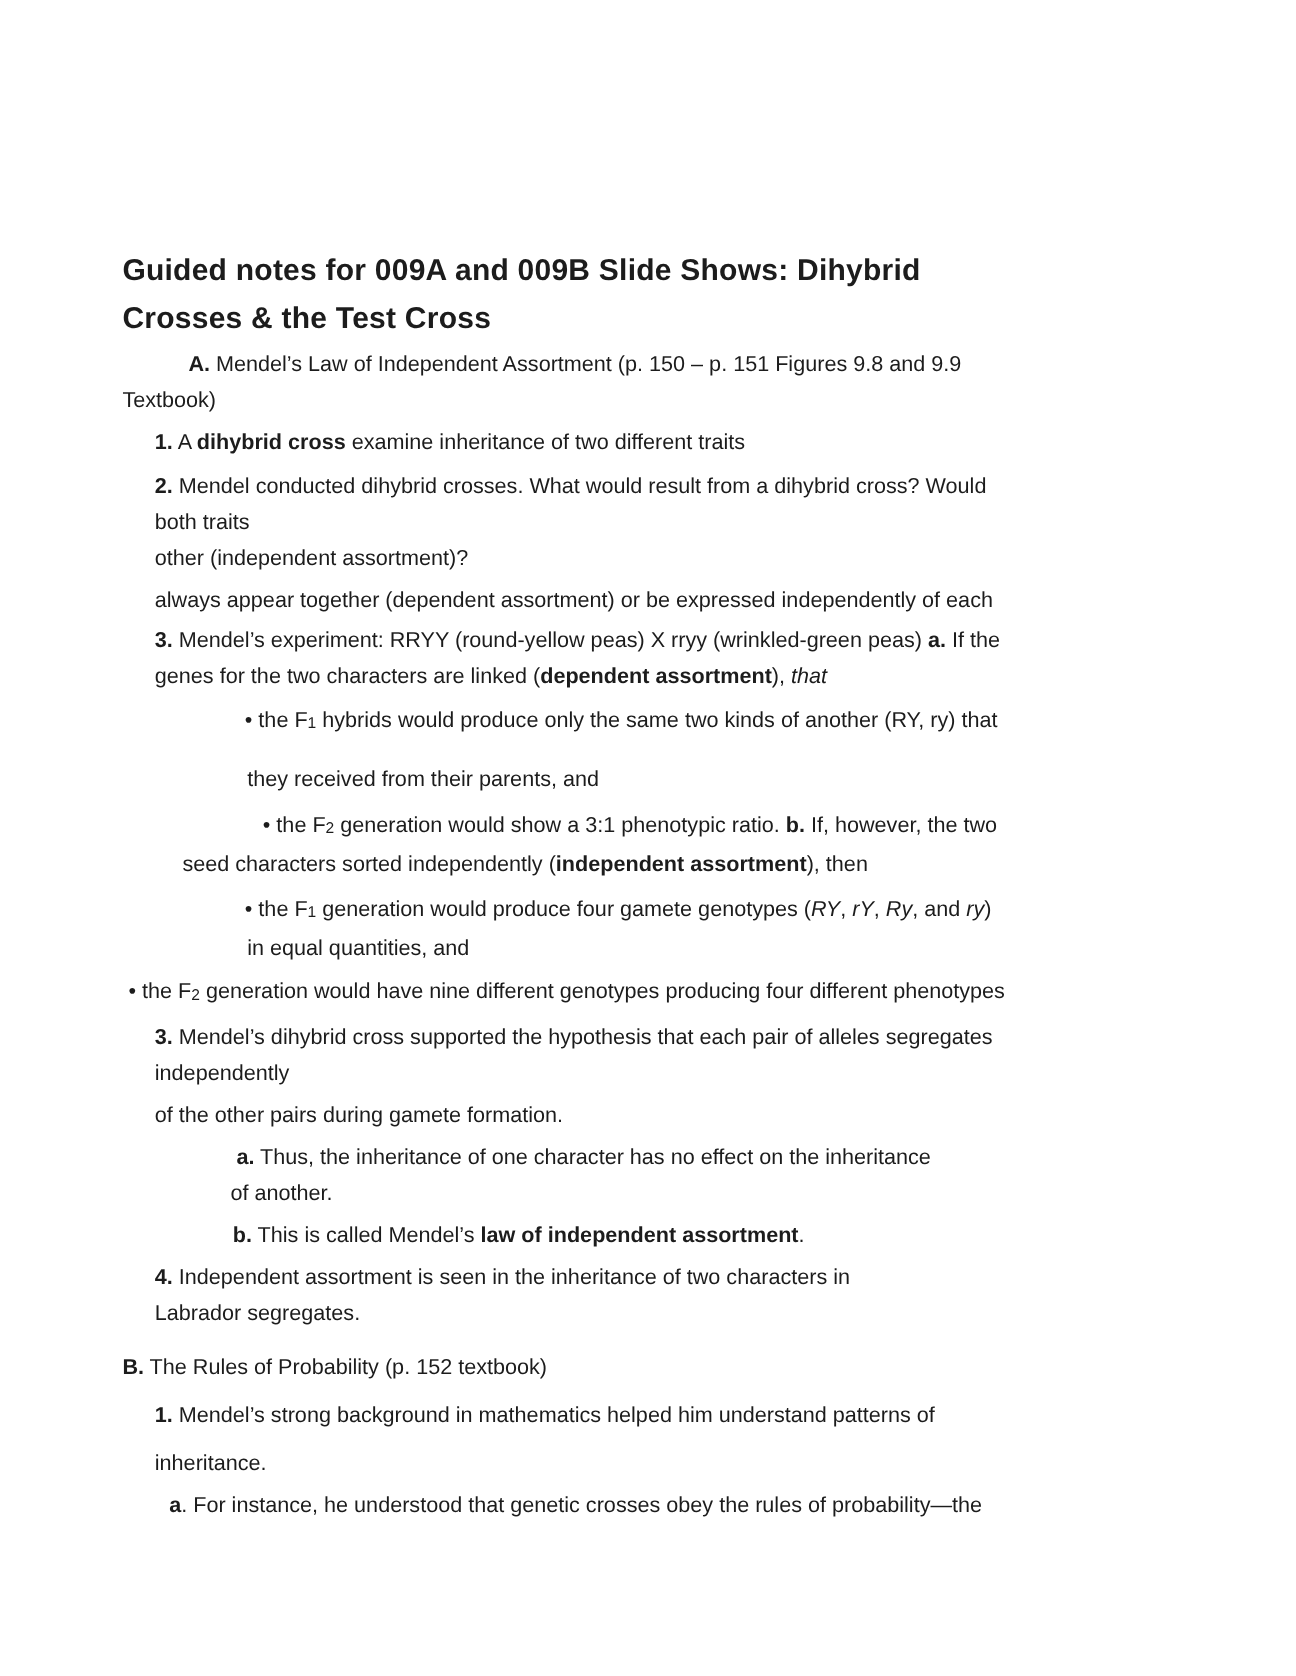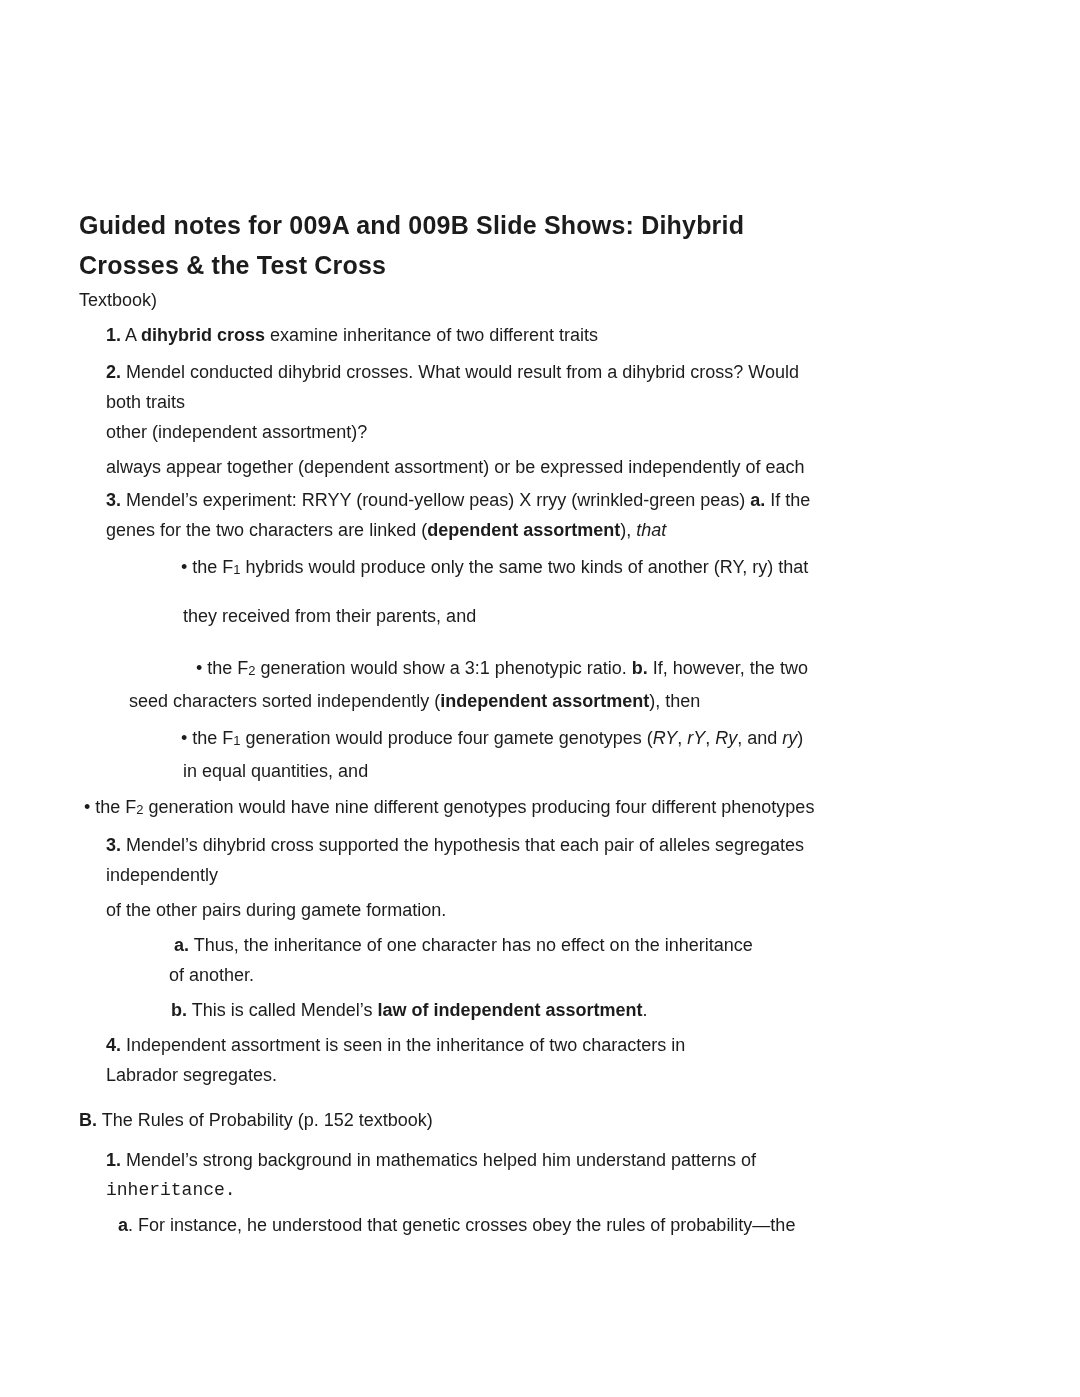--- a/index.html
+++ b/index.html
@@ -15,21 +15,21 @@
     overflow: hidden;
   }
   .page {
     position: relative;
     width: 1080px;
     height: 1397px;
     background: #ffffff;
   }
   .content {
     position: absolute;
-    left: 79px;
+    left: 102px;
     top: 205px;
     width: 940px;
   }
   .title-line {
     font-size: 25px;
     font-weight: bold;
     line-height: 40px;
     white-space: nowrap;
     letter-spacing: 0.2px;
   }
@@ -52,42 +52,43 @@
 </head>
 <body>
 
 <div class="page">
   <div class="content">
     <div class="doc-title">
         <div class="title-line">Guided notes for 009A and 009B Slide Shows: Dihybrid</div>
         <div class="title-line">Crosses &amp; the Test Cross</div>
       </div>
     <div class="doc-body">
+        <div class="line" style="margin-top: 3px; padding-left: 55px;"><span class="run-b">A.</span><span class="run-r"> Mendel’s Law of Independent Assortment (p. 150 – p. 151 Figures 9.8 and 9.9</span></div>
         <div class="line" style="margin-top: 0px; padding-left: 0px;"><span class="run-r">Textbook)</span></div>
         <div class="line" style="margin-top: 5px; padding-left: 27px;"><span class="run-b">1.</span><span class="run-r"> A </span><span class="run-b">dihybrid cross</span><span class="run-r"> examine inheritance of two different traits</span></div>
         <div class="line" style="margin-top: 7px; padding-left: 27px;"><span class="run-b">2.</span><span class="run-r"> Mendel conducted dihybrid crosses. What would result from a dihybrid cross? Would</span></div>
         <div class="line" style="margin-top: 0px; padding-left: 27px;"><span class="run-r">both traits</span></div>
         <div class="line" style="margin-top: 0px; padding-left: 27px;"><span class="run-r">other (independent assortment)?</span></div>
         <div class="line" style="margin-top: 5px; padding-left: 27px;"><span class="run-r">always appear together (dependent assortment) or be expressed independently of each</span></div>
         <div class="line" style="margin-top: 3px; padding-left: 27px;"><span class="run-b">3.</span><span class="run-r"> Mendel’s experiment: RRYY (round-yellow peas) X rryy (wrinkled-green peas) </span><span class="run-b">a.</span><span class="run-r"> If the</span></div>
         <div class="line" style="margin-top: 0px; padding-left: 27px;"><span class="run-r">genes for the two characters are linked (</span><span class="run-b">dependent assortment</span><span class="run-r">), </span><span class="run-i">that</span></div>
         <div class="line" style="margin-top: 7px; padding-left: 102px;"><span class="run-r">• the F</span><span class="run-sub">1</span><span class="run-r"> hybrids would produce only the same two kinds of another (RY, ry) that</span></div>
         <div class="line" style="margin-top: 16px; padding-left: 104px;"><span class="run-r">they received from their parents, and</span></div>
-        <div class="line" style="margin-top: 22px; padding-left: 117px;"><span class="run-r">• the F</span><span class="run-sub">2</span><span class="run-r"> generation would show a 3:1 phenotypic ratio. </span><span class="run-b">b.</span><span class="run-r"> If, however, the two</span></div>
+        <div class="line" style="margin-top: 8px; padding-left: 117px;"><span class="run-r">• the F</span><span class="run-sub">2</span><span class="run-r"> generation would show a 3:1 phenotypic ratio. </span><span class="run-b">b.</span><span class="run-r"> If, however, the two</span></div>
         <div class="line" style="margin-top: 0px; padding-left: 50px;"><span class="run-r">seed characters sorted independently (</span><span class="run-b">independent assortment</span><span class="run-r">), then</span></div>
         <div class="line" style="margin-top: 7px; padding-left: 102px;"><span class="run-r">• the F</span><span class="run-sub">1</span><span class="run-r"> generation would produce four gamete genotypes (</span><span class="run-i">RY</span><span class="run-r">, </span><span class="run-i">rY</span><span class="run-r">, </span><span class="run-i">Ry</span><span class="run-r">, and </span><span class="run-i">ry</span><span class="run-r">)</span></div>
         <div class="line" style="margin-top: 0px; padding-left: 104px;"><span class="run-r">in equal quantities, and</span></div>
         <div class="line" style="margin-top: 6px; padding-left: 5px;"><span class="run-r">• the F</span><span class="run-sub">2</span><span class="run-r"> generation would have nine different genotypes producing four different phenotypes</span></div>
         <div class="line" style="margin-top: 5px; padding-left: 27px;"><span class="run-b">3.</span><span class="run-r"> Mendel’s dihybrid cross supported the hypothesis that each pair of alleles segregates</span></div>
         <div class="line" style="margin-top: 0px; padding-left: 27px;"><span class="run-r">independently</span></div>
         <div class="line" style="margin-top: 5px; padding-left: 27px;"><span class="run-r">of the other pairs during gamete formation.</span></div>
         <div class="line" style="margin-top: 5px; padding-left: 95px;"><span class="run-b">a.</span><span class="run-r"> Thus, the inheritance of one character has no effect on the inheritance</span></div>
         <div class="line" style="margin-top: 0px; padding-left: 90px;"><span class="run-r">of another.</span></div>
         <div class="line" style="margin-top: 5px; padding-left: 92px;"><span class="run-b">b.</span><span class="run-r"> This is called Mendel’s </span><span class="run-b">law of independent assortment</span><span class="run-r">.</span></div>
         <div class="line" style="margin-top: 5px; padding-left: 27px;"><span class="run-b">4.</span><span class="run-r"> Independent assortment is seen in the inheritance of two characters in</span></div>
         <div class="line" style="margin-top: 0px; padding-left: 27px;"><span class="run-r">Labrador segregates.</span></div>
         <div class="line" style="margin-top: 15px; padding-left: 0px;"><span class="run-b">B.</span><span class="run-r"> The Rules of Probability (p. 152 textbook)</span></div>
         <div class="line" style="margin-top: 10px; padding-left: 27px;"><span class="run-b">1.</span><span class="run-r"> Mendel’s strong background in mathematics helped him understand patterns of</span></div>
-        <div class="line" style="margin-top: 0px; padding-left: 27px; font-family: Liberation Mono, monospace;"><span class="run-r">inheritance.</span></div>
+        <div class="line" style="margin-top: 10px; padding-left: 27px;"><span class="run-r">inheritance.</span></div>
         <div class="line" style="margin-top: 5px; padding-left: 39px;"><span class="run-b">a</span><span class="run-r">. For instance, he understood that genetic crosses obey the rules of probability—the</span></div>
       </div>
   </div>
 </div>
 
 </body></html>

